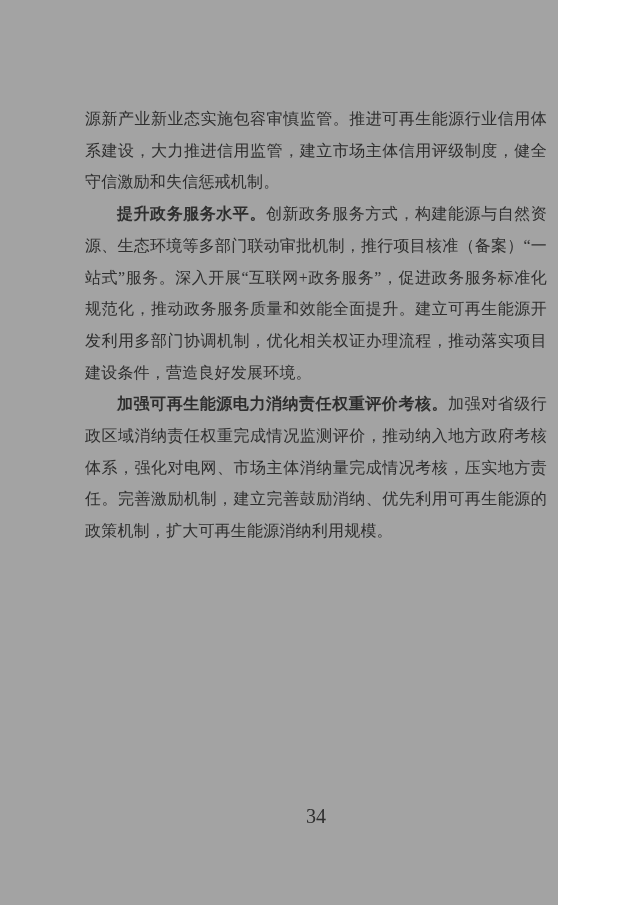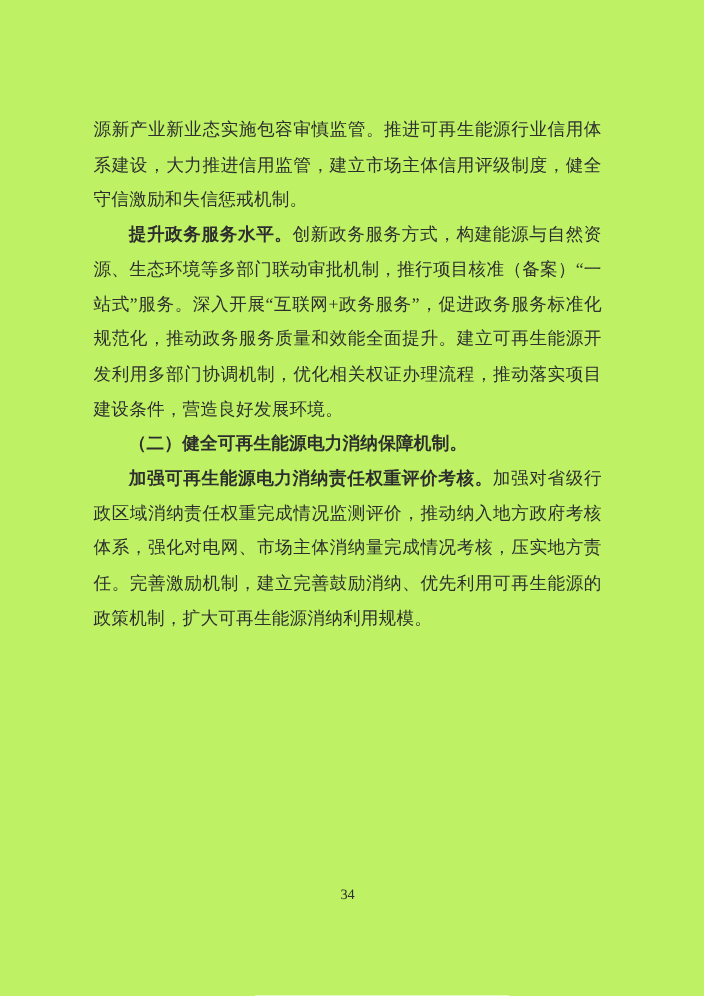--- a/index.html
+++ b/index.html
@@ -2,23 +2,23 @@
 <html><head>
 <meta charset="utf-8">
 <style>
   html, body {
     margin: 0;
     padding: 0;
     background: #ffffff;
   }
   .page {
     position: relative;
-    width: 640px;
+    width: 558px;
     height: 905px;
-    background: #bef264;
+    background: #a3a3a3;
     overflow: hidden;
     font-family: "Liberation Serif", "DejaVu Serif", serif;
   }
   .doc-content {
     position: absolute;
     left: 85px;
     top: 103px;
     width: 462px;
     color: #2e2e2e;
     font-size: 16px;
@@ -37,28 +37,27 @@
   .lead {
     font-weight: bold;
     margin-top: 44px;
   }
   .page-number {
     position: absolute;
     left: 85px;
     top: 805px;
     width: 462px;
     text-align: center;
-    font-size: 13px;
+    font-size: 20px;
     color: #2e2e2e;
   }
 </style>
 </head>
 <body>
 
 <div class="page">
   <div class="doc-content">
       <p><span class="body-text">源新产业新业态实施包容审慎监管。推进可再生能源行业信用体系建设，大力推进信用监管，建立市场主体信用评级制度，健全守信激励和失信惩戒机制。</span></p>
       <p class="indent"><span class="lead">提升政务服务水平。</span><span class="body-text">创新政务服务方式，构建能源与自然资源、生态环境等多部门联动审批机制，推行项目核准（备案）“一站式”服务。深入开展“互联网+政务服务”，促进政务服务标准化规范化，推动政务服务质量和效能全面提升。建立可再生能源开发利用多部门协调机制，优化相关权证办理流程，推动落实项目建设条件，营造良好发展环境。</span></p>
-      <p class="indent"><span class="lead">（二）健全可再生能源电力消纳保障机制。</span></p>
       <p class="indent"><span class="lead">加强可再生能源电力消纳责任权重评价考核。</span><span class="body-text">加强对省级行政区域消纳责任权重完成情况监测评价，推动纳入地方政府考核体系，强化对电网、市场主体消纳量完成情况考核，压实地方责任。完善激励机制，建立完善鼓励消纳、优先利用可再生能源的政策机制，扩大可再生能源消纳利用规模。</span></p>
     </div>
   <div class="page-number">34</div>
 </div>
 
 </body></html>

